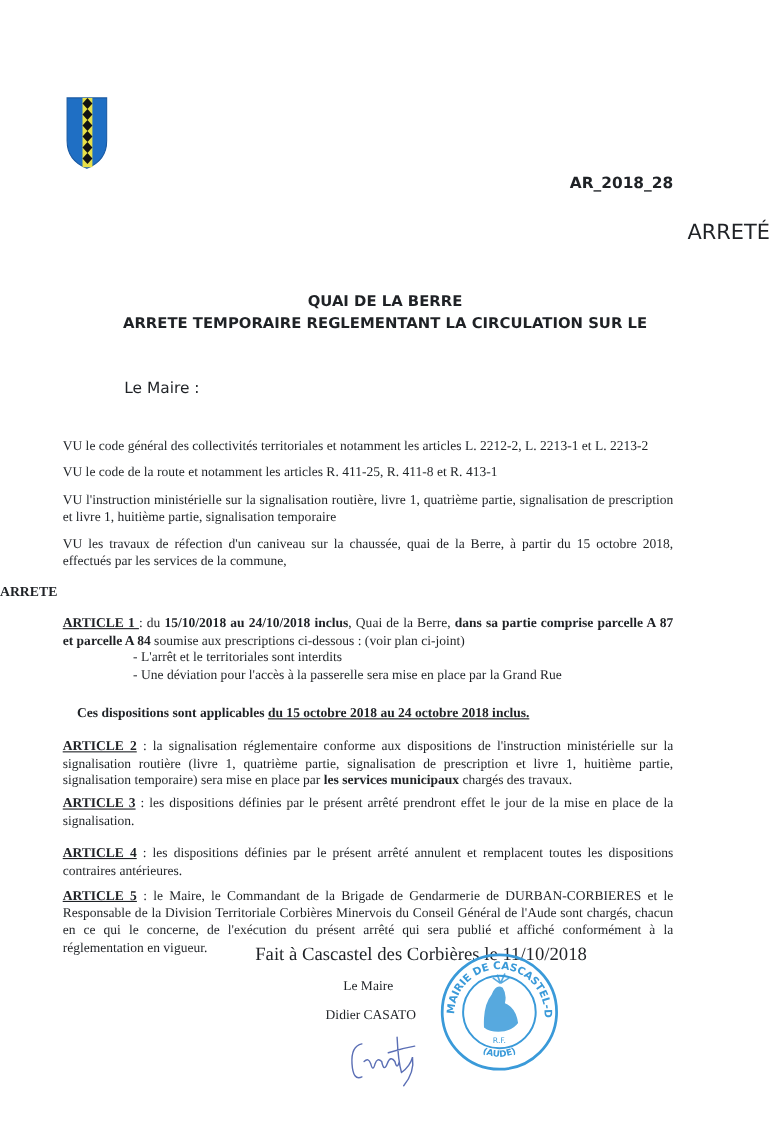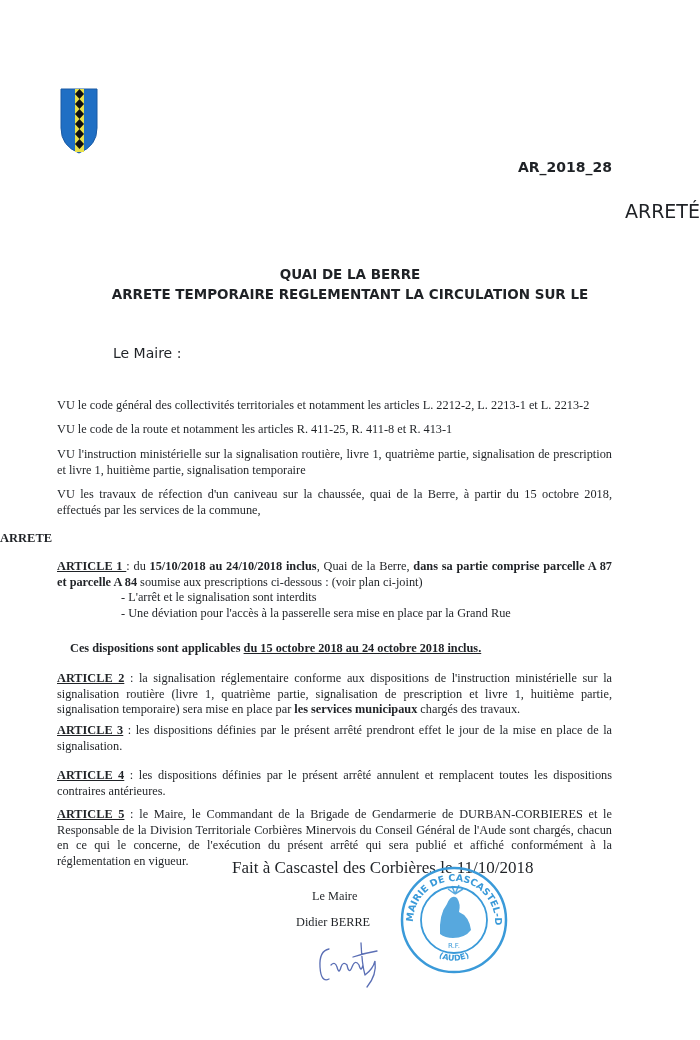--- a/index.html
+++ b/index.html
@@ -71,21 +71,21 @@
   <div class="body serif vu1">VU le code général des collectivités territoriales et notamment les articles L. 2212-2, L. 2213-1 et L. 2213-2</div>
   <div class="body serif vu2">VU le code de la route et notamment les articles R. 411-25, R. 411-8 et R. 413-1</div>
   <div class="body serif vu3">VU l'instruction ministérielle sur la signalisation routière, livre 1, quatrième partie, signalisation de prescription et livre 1, huitième partie, signalisation temporaire</div>
   <div class="body serif vu4">VU les travaux de réfection d'un caniveau sur la chaussée, quai de la Berre, à partir du 15 octobre 2018, effectués par les services de la commune,</div>
 
   <div class="arrete-head serif">ARRETE</div>
 
   <div class="body serif art1">
     <span class="art-label">ARTICLE 1 </span><span>: du </span><span class="b">15/10/2018 au 24/10/2018 inclus</span><span>, Quai de la Berre, </span><span class="b">dans sa partie comprise  parcelle A 87  et parcelle A 84</span><span> soumise aux prescriptions ci-dessous : (voir plan ci-joint)</span>
     <ul>
-      <li>L'arrêt et le signalisation sont interdits</li>
+      <li>L'arrêt et le territoriales sont interdits</li>
       <li>Une déviation pour l'accès à la passerelle sera mise en place par la Grand Rue</li>
     </ul>
   </div>
 
   <div class="body serif applic">
     <span>Ces dispositions sont applicables </span><span class="u">du 15 octobre 2018 au 24 octobre 2018 inclus.</span>
   </div>
 
   <div class="body serif art2">
     <span class="art-label">ARTICLE 2</span><span> : la signalisation réglementaire conforme aux dispositions de l'instruction ministérielle sur la signalisation routière (livre 1, quatrième partie, signalisation de prescription et livre 1, huitième partie, signalisation temporaire) sera mise en place par </span><span class="b">les services municipaux</span><span> chargés des travaux.</span>
@@ -98,21 +98,21 @@
   <div class="body serif art4">
     <span class="art-label">ARTICLE 4</span><span> : les dispositions définies par le présent arrêté annulent et remplacent toutes les dispositions contraires antérieures.</span>
   </div>
 
   <div class="body serif art5">
     <span class="art-label">ARTICLE 5</span><span> : le  Maire, le Commandant de la Brigade de Gendarmerie de DURBAN-CORBIERES et le Responsable de la Division Territoriale Corbières Minervois du Conseil Général de l'Aude sont chargés, chacun en ce qui le concerne, de l'exécution du présent arrêté qui sera publié et affiché conformément à la réglementation en vigueur.</span>
   </div>
 
   <div class="fait serif">Fait à Cascastel des Corbières le 11/10/2018</div>
   <div class="sig-title serif">Le Maire</div>
-  <div class="sig-name serif">Didier BERRE</div>
+  <div class="sig-name serif">Didier CASATO</div>
 
   <svg class="signature" viewBox="0 0 70 55">
     <path d="M14 14 Q4 16 5 32 Q6 48 14 44 M16 30 Q20 26 22 32 Q24 40 26 32 Q28 26 32 30 Q34 40 37 32 Q40 24 44 30 Q46 38 48 30 M46 8 Q47 30 50 40 M38 22 Q50 18 62 16 M50 40 Q58 34 60 26 Q62 40 52 52" fill="none" stroke="#5b6fb5" stroke-width="1.3" stroke-linecap="round"></path>
   </svg>
 
   <svg class="stamp" viewBox="0 0 118 110">
     <defs>
       <path id="stamp-arc" d="M18 58 A41 41 0 1 1 100 58"></path>
       <path id="stamp-arc-bottom" d="M30 82 A36 36 0 0 0 88 82"></path>
     </defs>

